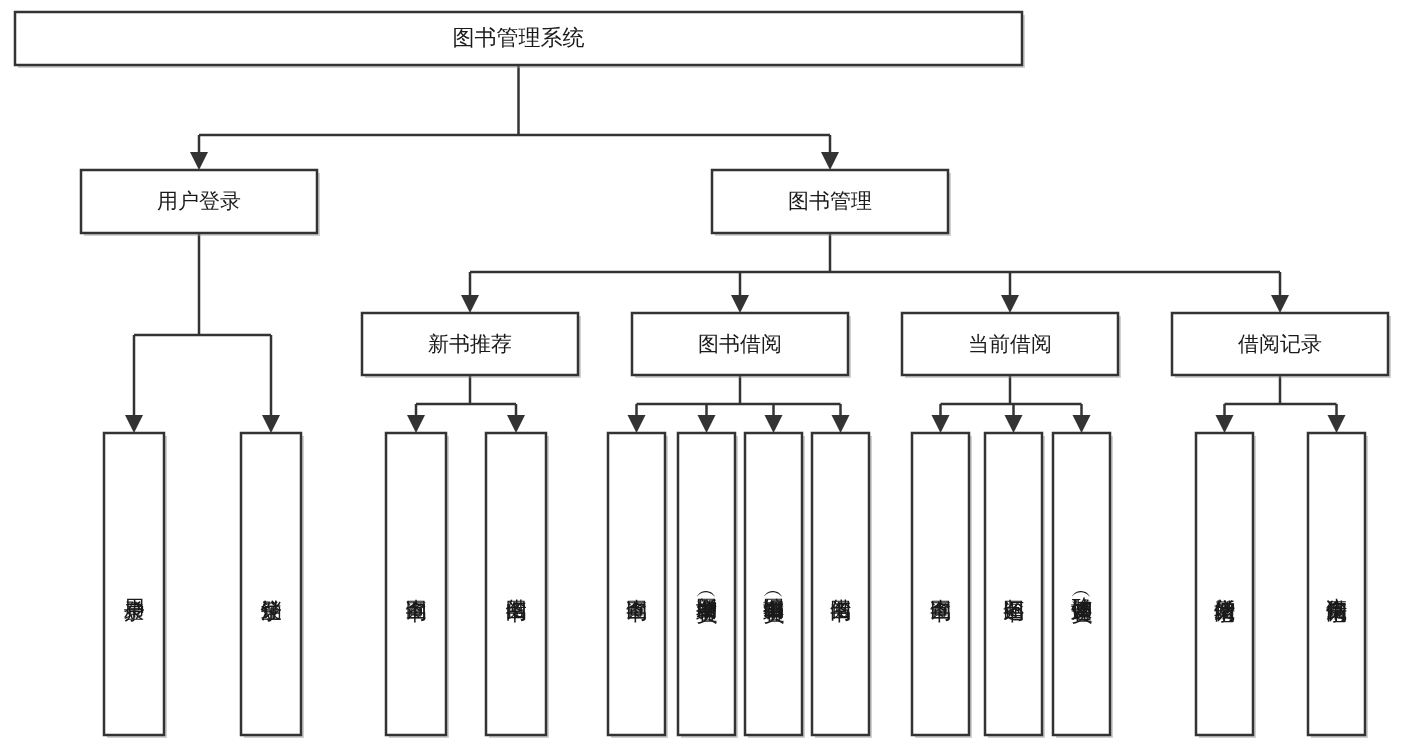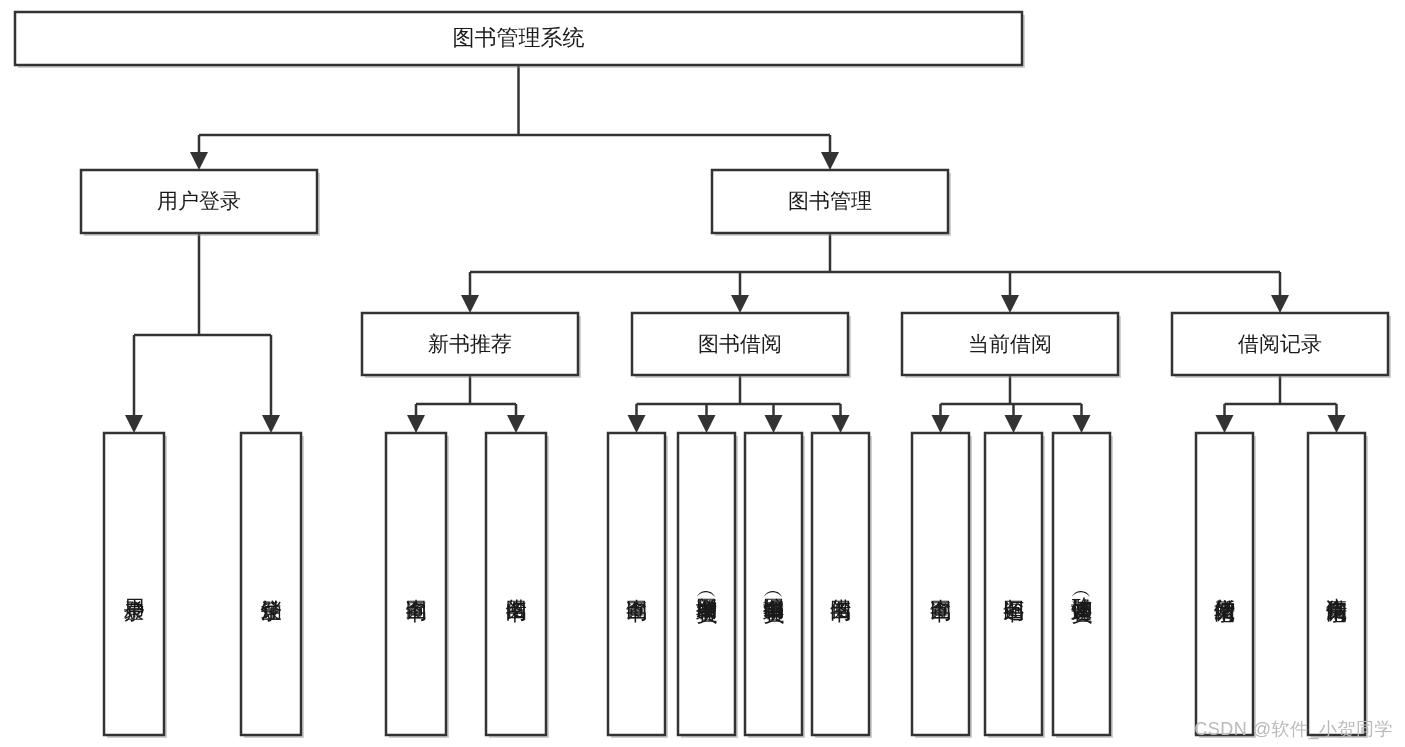--- a/index.html
+++ b/index.html
@@ -232,14 +232,13 @@
       <div class="leaf-label-wrap" style="left: 1053px; top: 433px; width: 57px; height: 302px;">
         <span class="leaf-label">确认归还（管理员）</span>
       </div>
       <div class="leaf-label-wrap" style="left: 1196px; top: 433px; width: 57px; height: 302px;">
         <span class="leaf-label">新增借阅记录</span>
       </div>
       <div class="leaf-label-wrap" style="left: 1308px; top: 433px; width: 57px; height: 302px;">
         <span class="leaf-label">查询借阅记录</span>
       </div>
     </div>
-  <div class="watermark">CSDN @软件_小贺同学</div>
 </div>
 
 </body></html>

